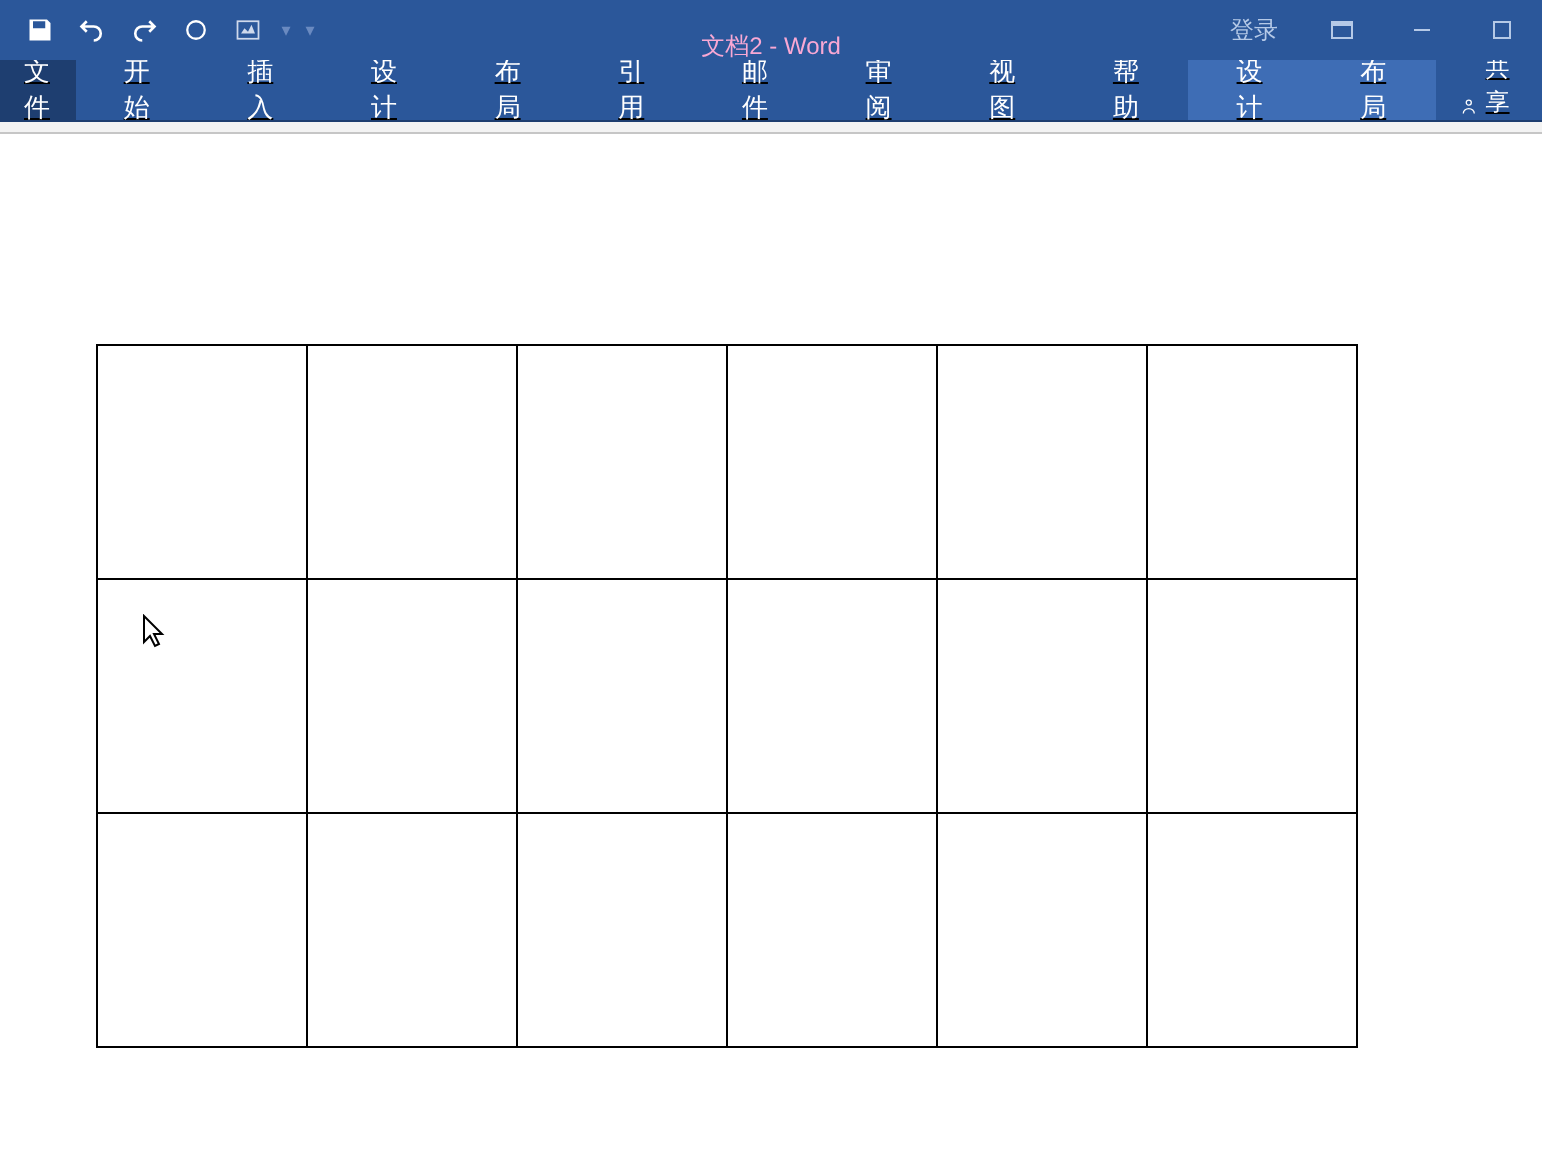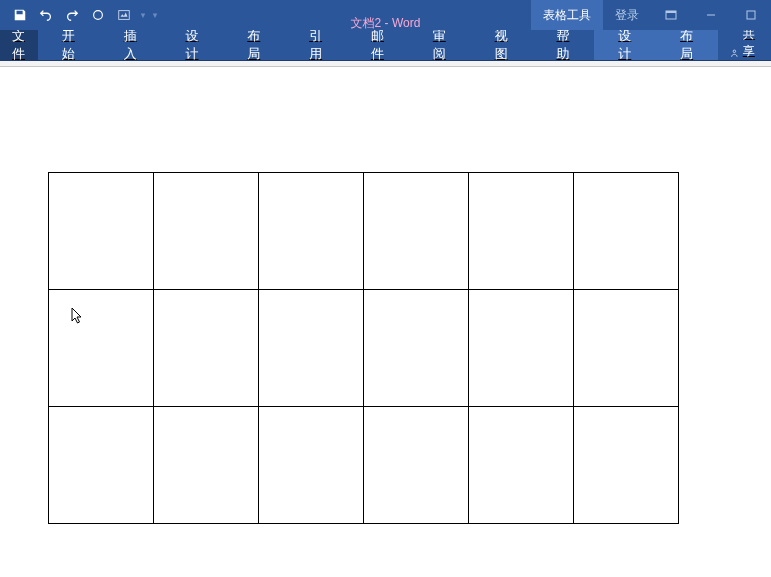--- a/index.html
+++ b/index.html
@@ -187,21 +187,20 @@
           <path fill="#cfd9ec" d="M4 10l2-3 2 2 2-4 2 5H4z"></path>
         </svg>
     </div>
     <div class="qat-divider" title="自定义快速访问工具栏">▾</div>
     <div class="qat-divider">▾</div>
   </div>
   <div class="title-center">
     <span>文档2</span><span> - </span><span>Word</span>
   </div>
   <div class="title-right">
-    <div class="context-tab-label">表格工具</div>
     <div class="login-btn">登录</div>
     <div class="win-btn" title="向下还原">
       <svg width="12" height="10" viewBox="0 0 12 10">
           <rect x="1" y="1" width="10" height="8" fill="none" stroke="#b5c9e7"></rect>
           <rect x="1" y="1" width="10" height="2" fill="#b5c9e7"></rect>
         </svg>
     </div>
     <div class="win-btn" title="最小化">
       <svg width="12" height="12" viewBox="0 0 12 12">
           <line x1="2" y1="6" x2="10" y2="6" stroke="#b5c9e7" stroke-width="1"></line>

